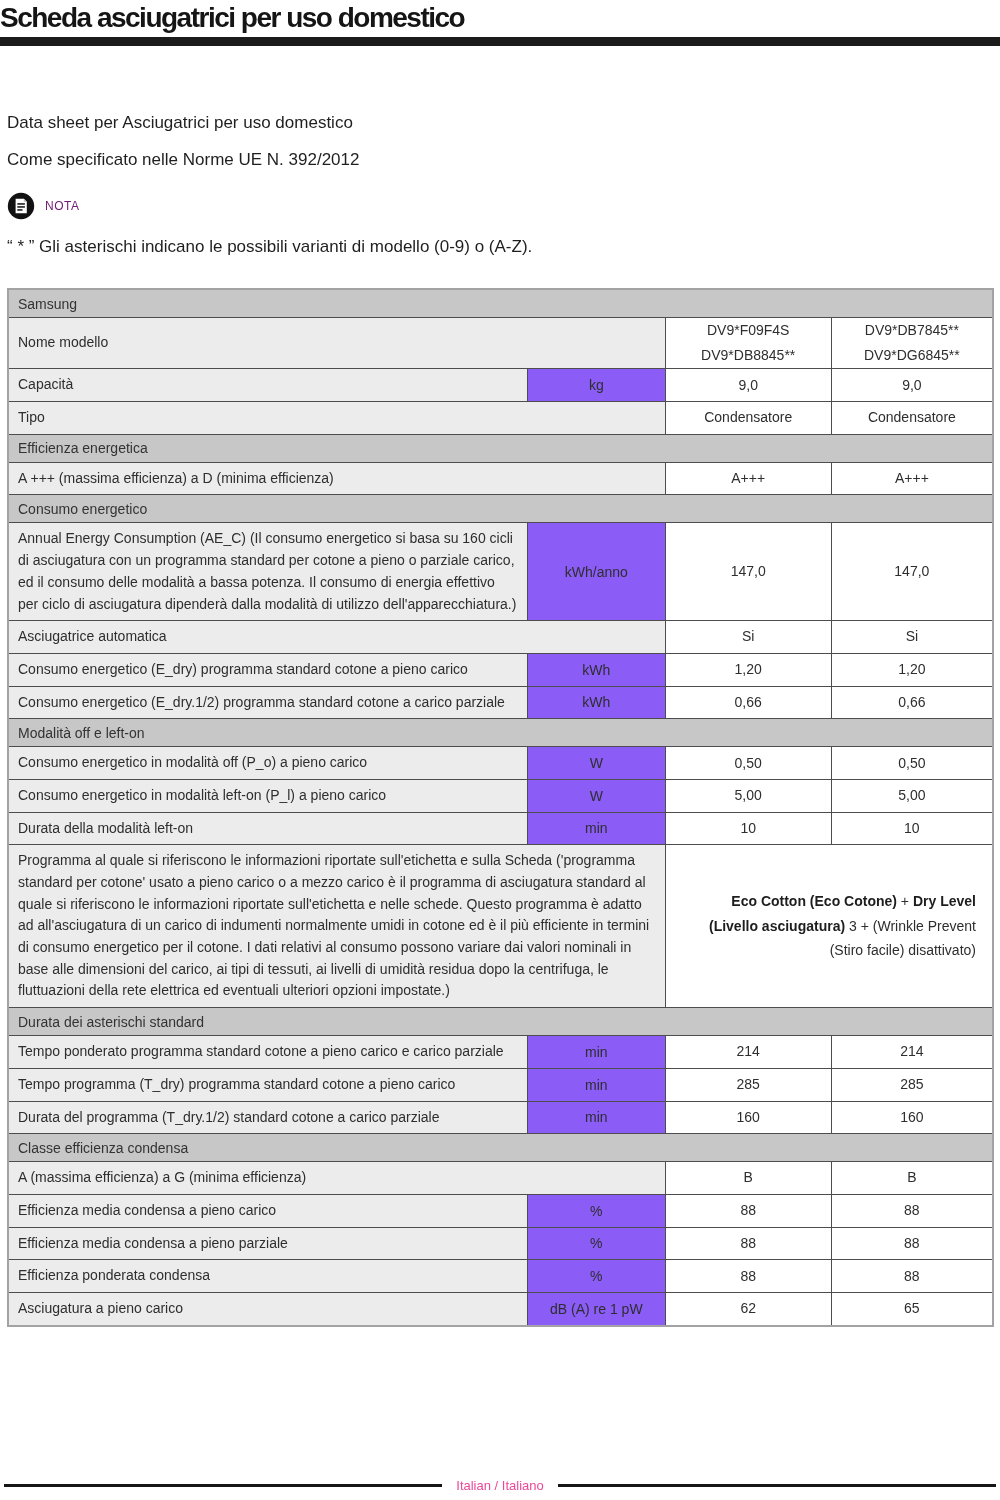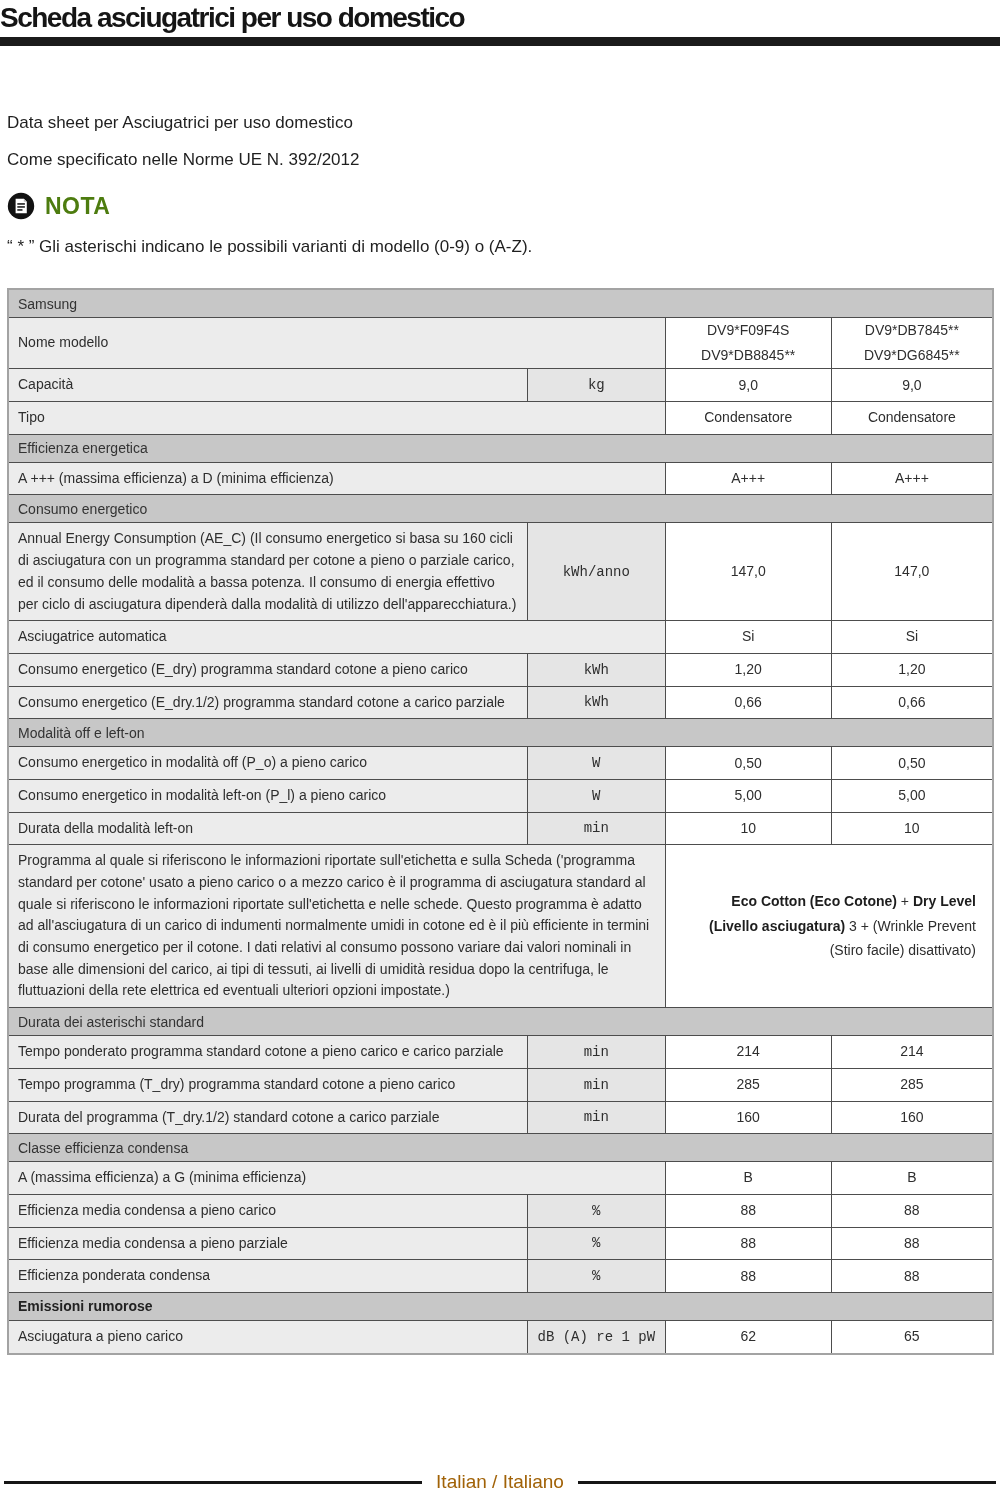--- a/index.html
+++ b/index.html
@@ -20,21 +20,21 @@
     color:#151515; line-height:1.15;
     transform-origin:left center;
   }
   .title-bar { width:1000px; height:9px; background:#1b1b1b; margin-top:3px; }
 
   
   .intro { padding-left:7px; }
   .intro .l1 { margin-top:67px; font-size:17px; color:#1f1f1f; }
   .intro .l2 { margin-top:17px; font-size:17px; color:#1f1f1f; }
   .nota-row { margin-top:22px; display:flex; align-items:center; gap:10px; }
-  .nota-row .nota-label { font-size:23px; font-weight:700; color:#4d7c0f; letter-spacing:0.5px; }
+  .nota-row .nota-label { font-size:12px; font-weight:400; color:#701a75; letter-spacing:0.5px; }
   .nota-icon { width:28px; height:28px; display:inline-block; }
   .note-text { margin-top:17px; font-size:17px; color:#1f1f1f; }
 
   
   .sheet-table {
     position:absolute; left:7px; top:288px; width:987px;
     border:2px solid #a3a3a3;
     font-size:14px; color:#2e2e2e;
     background:#ffffff;
   }
@@ -49,23 +49,23 @@
   .trow.data { display:flex; align-items:stretch; min-height:28px; }
   .cell { border-right:1px solid #4d4d4d; }
   .trow.data .cell:last-child { border-right:none; }
   .cell.label {
     width:52.8%; background:#ececec;
     display:flex; align-items:center;
     padding:5px 9px; line-height:1.55;
   }
   .cell.label.wide { width:66.8%; }
   .cell.unit {
-    width:14%; background:#e5e5e5;
+    width:14%; background:#8b5cf6;
     display:flex; align-items:center; justify-content:center;
-    text-align:center; padding:3px 4px;font-family:Liberation Mono, monospace;
+    text-align:center; padding:3px 4px;
   }
   .cell.value {
     background:#ffffff;
     display:flex; flex-direction:column; align-items:center; justify-content:center;
     text-align:center; padding:0 6px; line-height:1.8;
   }
   .cell.value.v1 { width:16.9%; }
   .cell.value.v2 { width:16.3%; }
   .cell.value.merged {
     width:33.2%; flex-direction:row; flex-wrap:wrap;
@@ -75,21 +75,21 @@
   .cell.value.merged .inner { text-align:right; line-height:1.75; margin:auto; }
   .cell.value.merged .b { font-weight:700; color:#1d1d1d; }
 
   
   .footer {
     position:absolute; left:0; right:0; bottom:7px;
     display:flex; align-items:center; gap:14px;
     padding:0 4px;
   }
   .footer .rule { flex:1; height:3px; background:#161616; }
-  .footer .footer-text { font-size:19px; color:#a16207; white-space:nowrap; }
+  .footer .footer-text { font-size:13px; color:#ec4899; white-space:nowrap; }
 </style>
 </head>
 <body>
 
 <div class="page">
 
   <header class="hdr">
     <h1>Scheda asciugatrici per uso domestico</h1>
     <div class="title-bar"></div>
   </header>
@@ -278,23 +278,20 @@
         <div class="cell value v2">88</div>
       </div>
       <div class="trow data">
         <div class="cell label">
           <span>Efficienza ponderata condensa</span>
         </div>
         <div class="cell unit">%</div>
         <div class="cell value v1">88</div>
         <div class="cell value v2">88</div>
       </div>
-      <div class="trow section bold">
-        <span>Emissioni rumorose</span>
-      </div>
       <div class="trow data">
         <div class="cell label">
           <span>Asciugatura a pieno carico</span>
         </div>
         <div class="cell unit">dB (A) re 1 pW</div>
         <div class="cell value v1">62</div>
         <div class="cell value v2">65</div>
       </div>
     </div>
 

